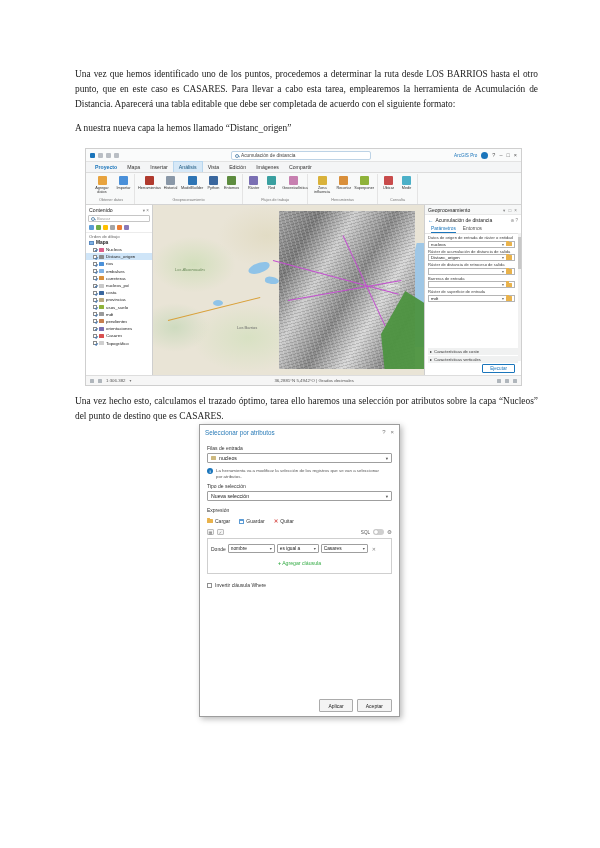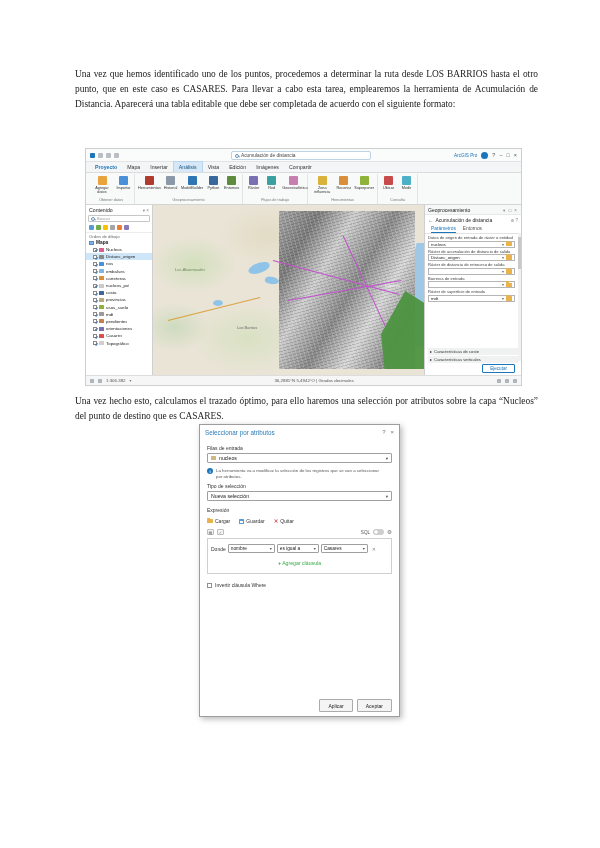--- a/index.html
+++ b/index.html
@@ -182,20 +182,21 @@
   .dlg-buttons { position:absolute; bottom:6px; right:7px; display:flex; gap:4px; }
   .dlg-btn { border:1px solid #ababab; background:#f4f4f4; border-radius:1px; font-size:5px;
              color:#222; padding:2.5px 8px; }
 </style>
 </head>
 <body>
 
 <div class="page">
 
   <p class="para" style="top:67px;">Una vez que hemos identificado uno de los puntos, procedemos a determinar la ruta desde LOS BARRIOS hasta el otro punto, que en este caso es CASARES. Para llevar a cabo esta tarea, emplearemos la herramienta de Acumulación de Distancia. Aparecerá una tabla editable que debe ser completada de acuerdo con el siguiente formato:</p>
+  <p class="para single" style="top:121px;">A nuestra nueva capa la hemos llamado “Distanc_origen”</p>
 
   <div class="ss1">
 
     <div class="ss1-titlebar">
       <span class="qa-icon app-icon"></span>
       <span class="qa-icon qa-gray"></span>
       <span class="qa-icon qa-gray"></span>
       <span class="qa-icon qa-gray"></span>
       <div class="cmd-search">
         <span class="mag"></span>
@@ -534,21 +535,21 @@
       <span class="st-ic"></span>
       <span>1:306.382</span>
       <span style="font-size:3.8px;color:#777;">▾</span>
       <span class="coords">36,2881°N 5,4942°O  |  Grados decimales</span>
       <span class="st-ic"></span>
       <span class="st-ic"></span>
       <span class="st-ic"></span>
     </div>
   </div>
 
-  <p class="para" style="top:394px;">Una vez hecho esto, calculamos el trazado óptimo, para ello haremos una selección por atributos sobre la capa “Nucleos” del punto de destino que es CASARES.</p>
+  <p class="para" style="top:394px;">Una vez hecho esto, calculamos el trazado óptimo, tarea ello haremos una selección por atributos sobre la capa “Nucleos” del punto de destino que es CASARES.</p>
 
   <div class="dlg">
     <div class="dlg-titlebar">
       <span class="dlg-title">Seleccionar por atributos</span>
       <span class="dlg-tb-right">
         <span>?</span>
         <span>×</span>
       </span>
     </div>
     <div class="dlg-body">

